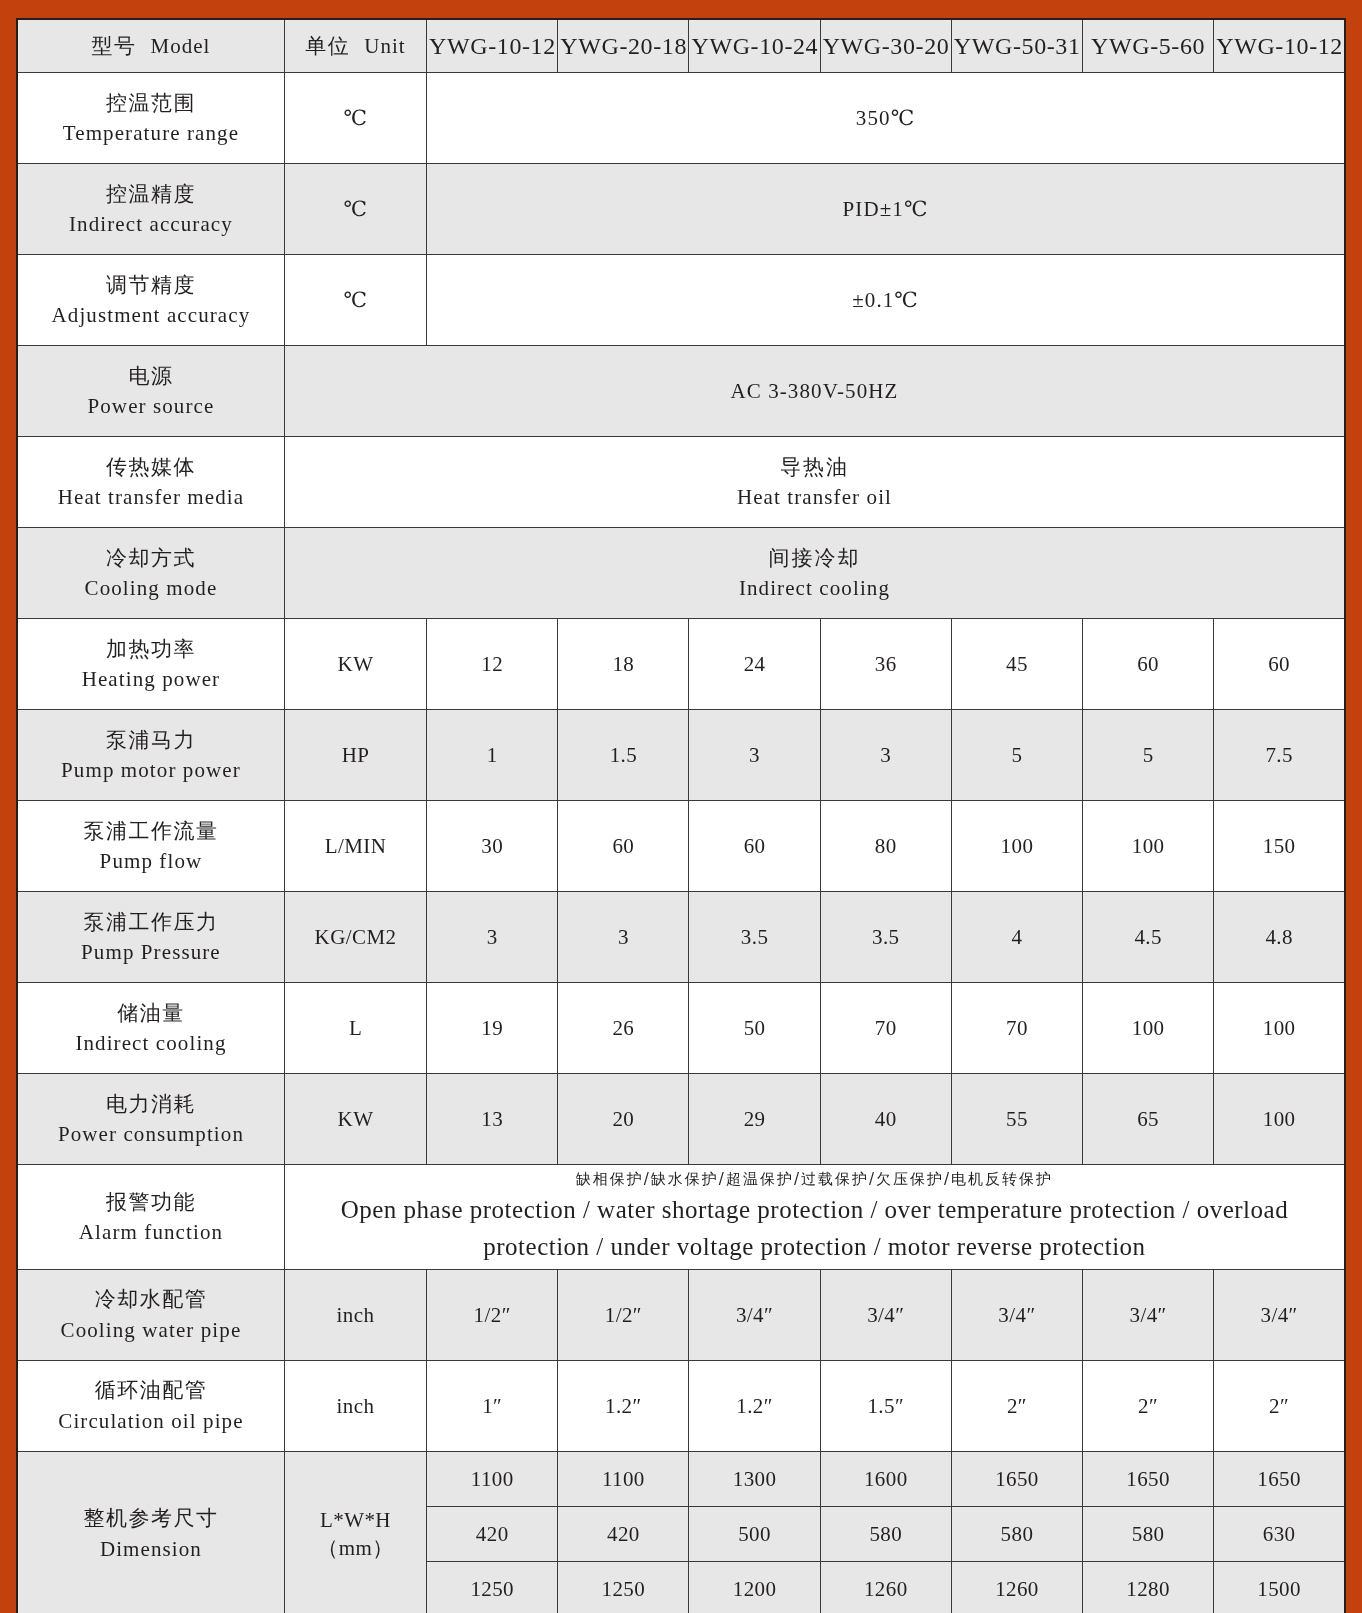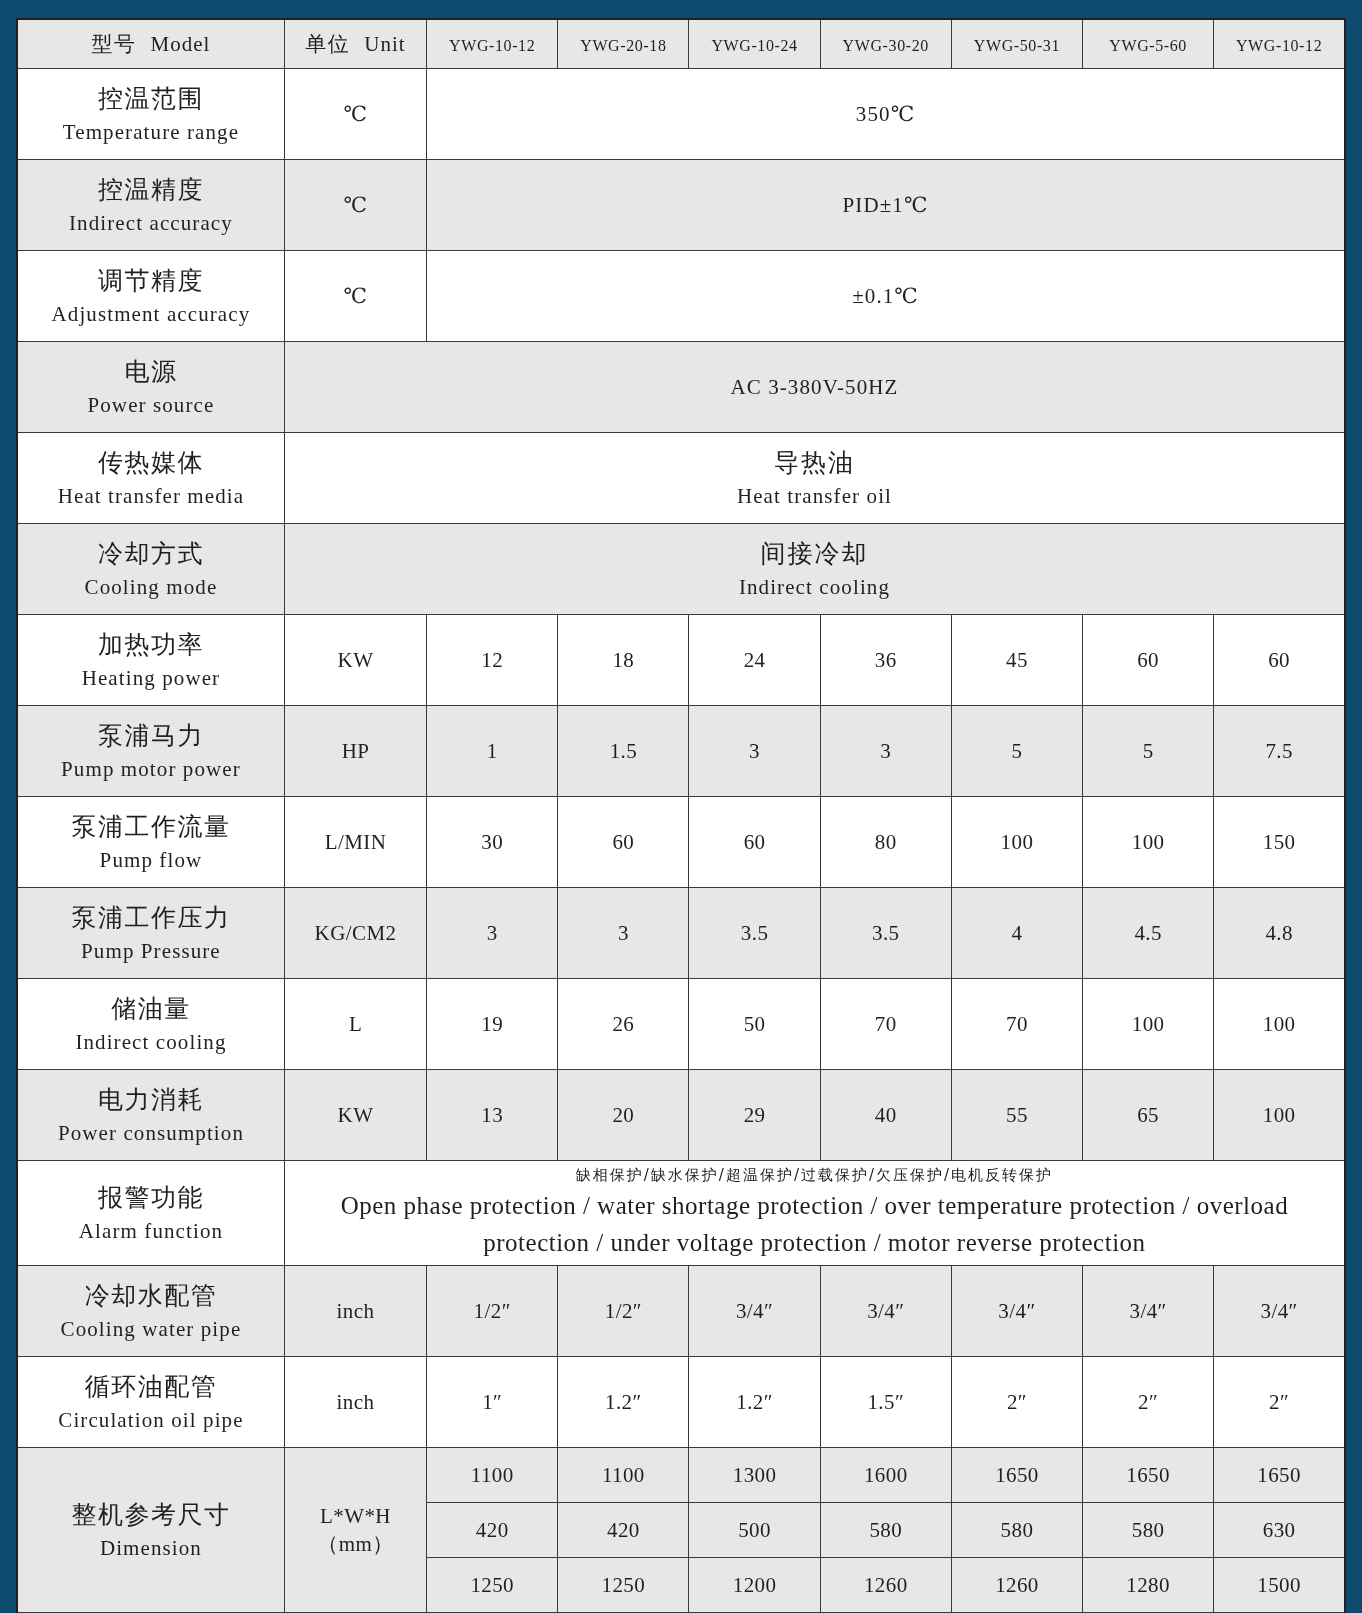--- a/index.html
+++ b/index.html
@@ -10,21 +10,21 @@
   body {
     font-family: "Liberation Serif", "DejaVu Serif", serif;
     color: #231f20;
   }
   #sheet {
     width: 1362px;
     height: 1613px;
     position: relative;
     box-sizing: border-box;
     padding: 18px 4px 20px 16px;
-    background: #0c4a6e;
+    background: #c2410c;
   }
   table.spec {
     width: 1330px;
     border-collapse: collapse;
     table-layout: fixed;
     border: 2px solid #231f20;
   }
   table.spec td {
     border: 1px solid #3a3a3a;
     text-align: center;
@@ -44,21 +44,21 @@
 
   thead td, tr.header-row td {
     background: #e6e7e6;
     font-size: 21px;
     padding: 10px 2px;
   }
 
   .cn {
     display: block;
     font-family: "DejaVu Sans", "Liberation Sans", sans-serif;
-    font-size: 25px;
+    font-size: 21px;
     letter-spacing: 1.5px;
     line-height: 1.45;
   }
   .en {
     display: block;
     font-family: "Liberation Serif", "DejaVu Serif", serif;
     font-size: 21px;
     letter-spacing: 1.1px;
     line-height: 1.45;
   }
@@ -67,21 +67,21 @@
     font-family: "DejaVu Sans", "Liberation Sans", sans-serif;
     letter-spacing: 1.5px;
   }
   .hdr-en {
     font-family: "Liberation Serif", "DejaVu Serif", serif;
     margin-left: 14px;
     letter-spacing: 1px;
   }
   .model-hd {
     font-family: "Liberation Serif", "DejaVu Serif", serif;
-    font-size: 16px;
+    font-size: 24px;
     letter-spacing: 0.6px;
     white-space: nowrap;
   }
   td.tall { height: 82px; }
   td.unit-cell {
     font-family: "Liberation Serif", "DejaVu Serif", serif;
     font-size: 21px;
     letter-spacing: 0.8px;
   }
   td.val {

